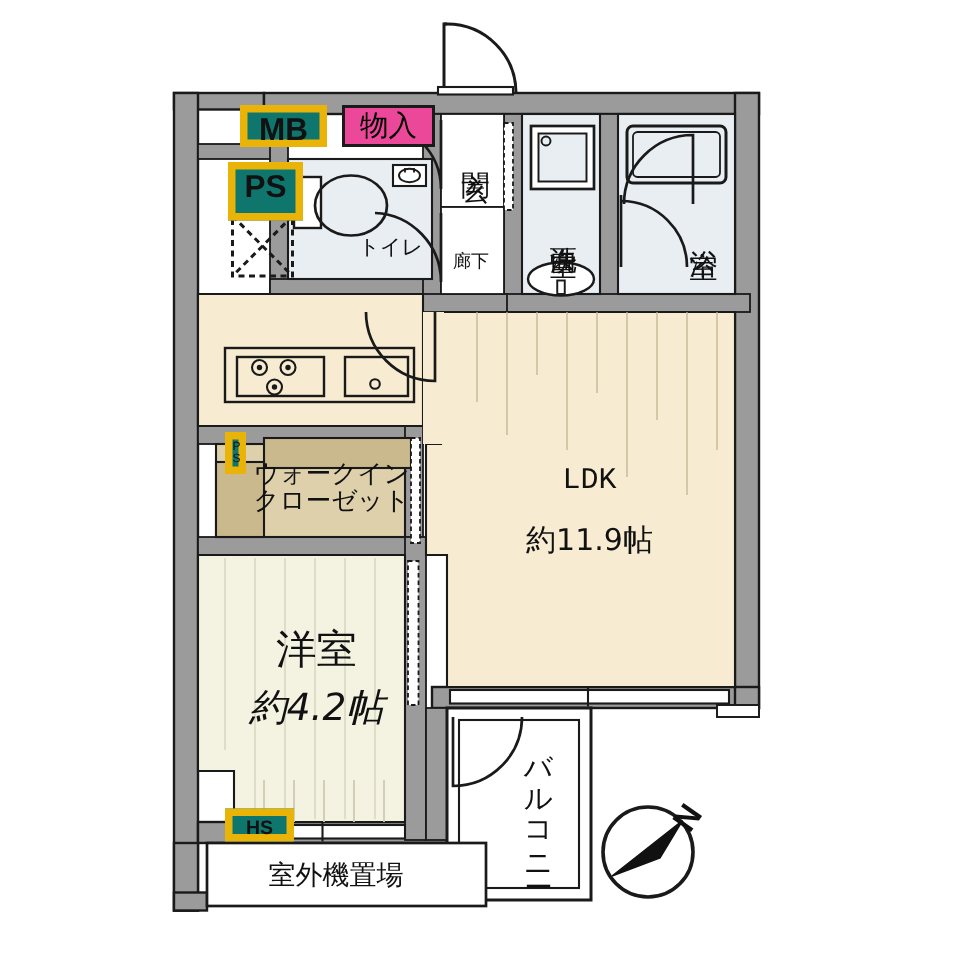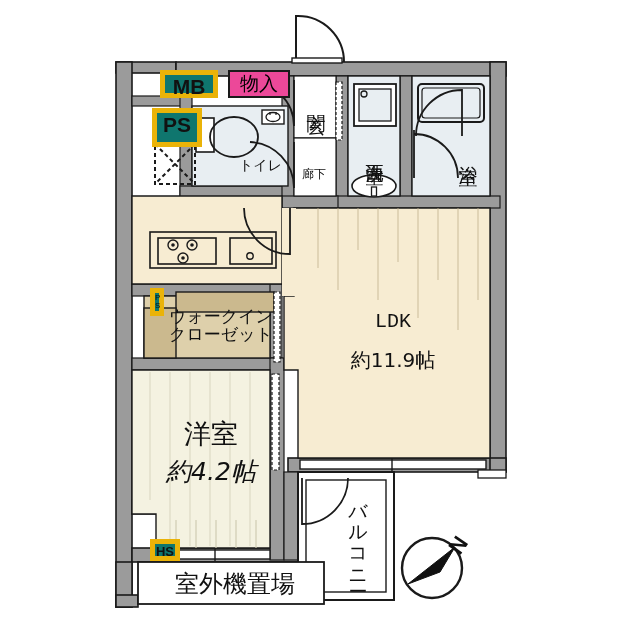--- a/index.html
+++ b/index.html
@@ -272,21 +272,21 @@
 
 <div class="tanbox" style="left:228px; top:70px; width:62px; height:28px; font-size:19px;">
   <span>物入</span>
 </div>
 
 <div class="boxlabel" style="left:150px; top:288px; width:14px; height:28px; font-size:8px; line-height:1; flex-direction:column;">
   <span>P</span>
     <span>S</span>
 </div>
 
-<div class="boxlabel" style="left:150px; top:539px; width:30px; height:22px; font-size:13px; font-weight:700;">
+<div class="boxlabel" style="left:150px; top:539px; width:46px; height:22px; font-size:13px; font-weight:700;">
   <span>HS</span>
 </div>
 
 <div class="lbl lbl-center" style="left:316px; top:100px; font-size:19px; writing-mode:vertical-rl; text-orientation:upright;">
   <span>玄関</span>
 </div>
 
 <div class="lbl lbl-center" style="left:314px; top:174px; font-size:12px;">
   <span>廊下</span>
 </div>
@@ -319,19 +319,19 @@
   <span>洋室</span>
 </div>
 <div class="lbl lbl-center" style="left:211px; top:472px; font-size:25px;font-style:italic;">
   <span>約4.2帖</span>
 </div>
 
 <div class="lbl lbl-center vert" style="left:358px; top:536px; font-size:19px;">
   <span>バルコニー</span>
 </div>
 
-<div class="lbl lbl-center" style="left:235px; top:585px; font-size:24px;">
+<div class="lbl lbl-center" style="left:224px; top:585px; font-size:18px;">
   <span>室外機置場</span>
 </div>
 
 <div class="lbl lbl-center" style="left:458px; top:545px; font-size:22px; font-weight:700; transform:translate(-50%,-50%) rotate(125deg); font-family:'Liberation Sans', sans-serif;">
   <span>N</span>
 </div>
 
 </body></html>

